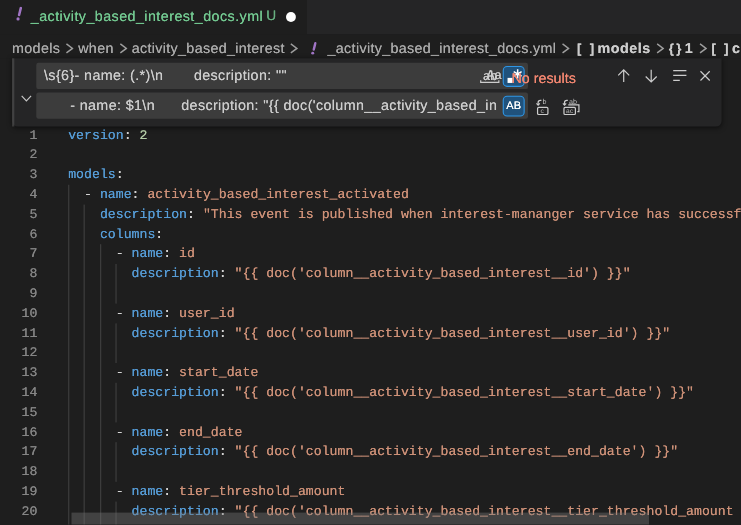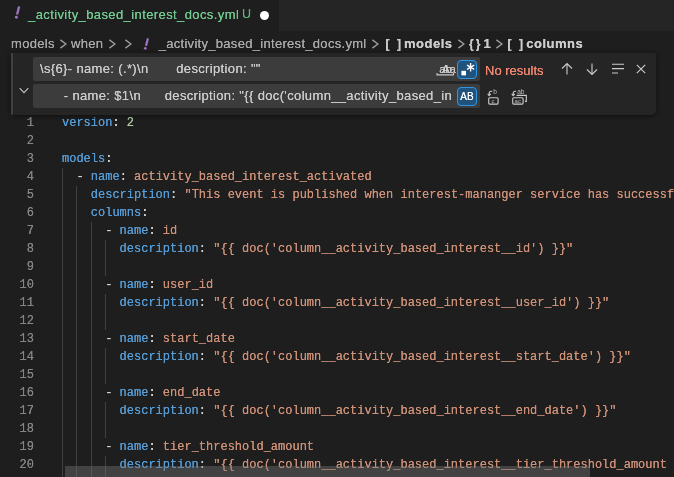--- a/index.html
+++ b/index.html
@@ -34,21 +34,21 @@
   border-radius:0 0 5px 5px; box-shadow:0 1px 5px rgba(0,0,0,0.55); }
 .fw .toggle { position:absolute; left:8px; top:27.5px; }
 .fw .sash { position:absolute; left:0; top:0; width:2px; height:100%; background:#555555; opacity:0.6; }
 .finput { position:absolute; left:22px; width:447px; height:24px; background:#3c3c3c; border-radius:2px; overflow:hidden; }
 .finput.f1 { top:3.5px; }
 .finput.f2 { top:31px; }
 .ftext { position:absolute; left:7px; top:4px; font-size:13px; letter-spacing:0.35px; color:#cccccc; white-space:pre; }
 .opt { position:absolute; top:3px; width:20px; height:19px; border-radius:3px; color:#cccccc;
   font-size:11.5px; text-align:center; line-height:19px; }
 .opt.on { background:#20527c; border:1px solid #2f96e5; color:#ffffff; line-height:17px; border-radius:4px; }
-.nores { position:absolute; left:474px; top:9.5px; font-size:13px; color:#f48771; }
+.nores { position:absolute; left:454px; top:9.5px; font-size:13px; color:#f48771; }
 .icons { position:absolute; top:0; }
 </style>
 </head>
 <body>
 
 <div class="tabstrip">
   <div class="tab">
     <svg class="ficon" width="7" height="13" viewBox="0 0 7 13">
         <path d="M5.9 1.3 L4.35 7.6" stroke="#a074c4" stroke-width="2.3" stroke-linecap="round" fill="none"></path>
         <circle cx="3.4" cy="11.2" r="1.45" fill="#a074c4"></circle>
@@ -62,20 +62,21 @@
 <div class="crumbs">
   <div class="row">
     <span>models</span>
       <svg class="sep" width="8" height="10" viewBox="0 0 8 10">
         <path d="M1.4 0.9 L6.9 5 L1.4 9.1" stroke="#9d9d9d" stroke-width="1.35" fill="none"></path>
       </svg>
     <span>when</span>
       <svg class="sep" width="8" height="10" viewBox="0 0 8 10">
         <path d="M1.4 0.9 L6.9 5 L1.4 9.1" stroke="#9d9d9d" stroke-width="1.35" fill="none"></path>
       </svg>
+    <span>activity_based_interest</span>
       <svg class="sep" width="8" height="10" viewBox="0 0 8 10">
         <path d="M1.4 0.9 L6.9 5 L1.4 9.1" stroke="#9d9d9d" stroke-width="1.35" fill="none"></path>
       </svg>
     <svg class="yicon" width="7" height="12" viewBox="0 0 7 12">
         <path d="M5.7 1.2 L4.25 7.0" stroke="#a074c4" stroke-width="2.2" stroke-linecap="round" fill="none"></path>
         <circle cx="3.3" cy="10.3" r="1.35" fill="#a074c4"></circle>
       </svg>
     <span>_activity_based_interest_docs.yml</span>
       <svg class="sep" width="8" height="10" viewBox="0 0 8 10">
         <path d="M1.4 0.9 L6.9 5 L1.4 9.1" stroke="#9d9d9d" stroke-width="1.35" fill="none"></path>

